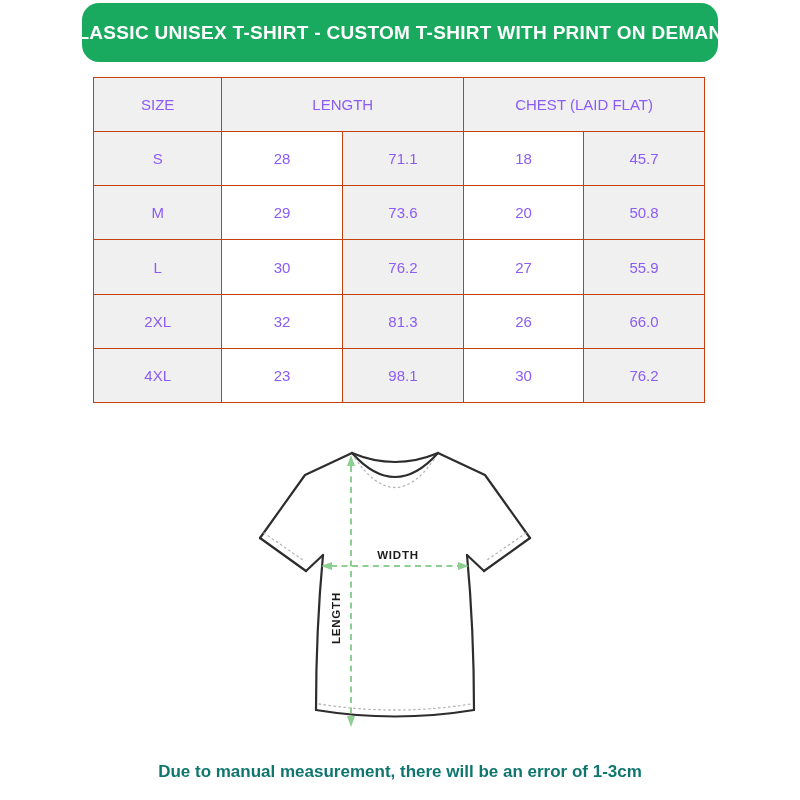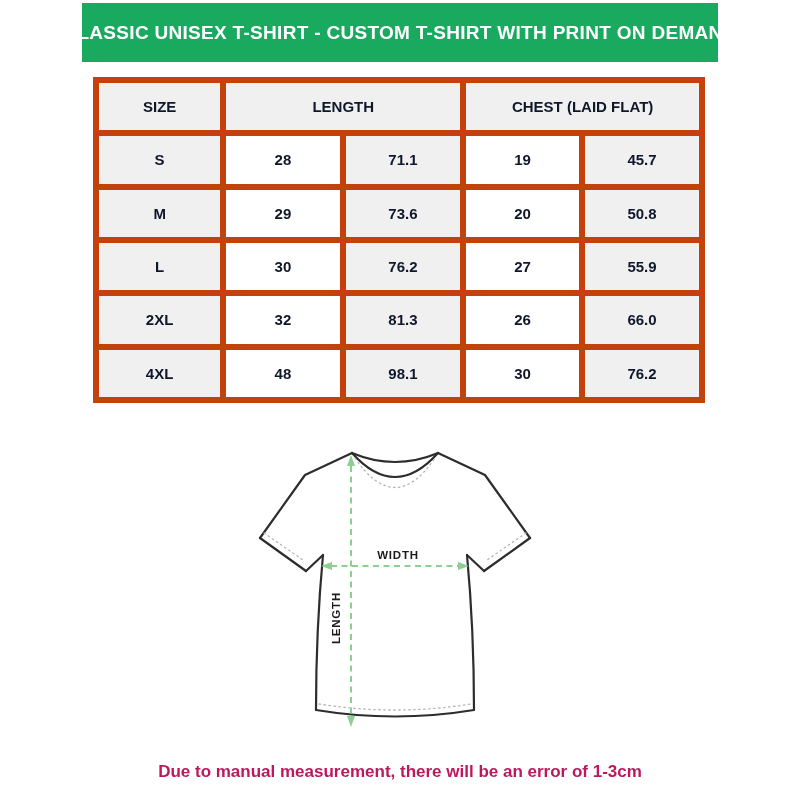--- a/index.html
+++ b/index.html
@@ -12,40 +12,40 @@
   }
   .banner-title {
     color:#ffffff; font-size:19px; font-weight:700; letter-spacing:.3px; white-space:nowrap;
   }
 
   .table-wrap { position:absolute; left:93px; top:77px; width:612px; }
   table.size-chart {
     width:612px; height:326px; border-collapse:collapse; table-layout:fixed;
   }
   table.size-chart td {
-    border:6px solid #c2410c; text-align:center; vertical-align:middle;
-    font-size:15px; font-weight:700; color:#0f172a; height:34px; padding:0;
+    border:1px solid #c2410c; text-align:center; vertical-align:middle;
+    font-size:15px; font-weight:400; color:#8b5cf6; height:34px; padding:0;
   }
   td.col-gray { background:#f0f0f0; }
   td.col-white { background:#ffffff; }
   tr.head td { background:#f0f0f0; }
 
   .diagram { position:absolute; left:248px; top:438px; width:300px; height:302px; }
 
   .note {
     position:absolute; left:0; top:762px; width:800px; text-align:center;
     font-size:17px; font-weight:700;
   }
 </style>
 </head>
 <body>
 
 <div class="page">
 
-  <div class="banner" style="background: rgb(26, 170, 95);">
+  <div class="banner" style="background: rgb(26, 170, 95); border-radius: 17px;">
     <span class="banner-title" style="color: rgb(255, 255, 255);">CLASSIC UNISEX T-SHIRT - CUSTOM T-SHIRT WITH PRINT ON DEMAND</span>
   </div>
 
   <div class="table-wrap">
     <table class="size-chart">
       <colgroup>
         <col style="width:21%">
           <col style="width:19.7%">
           <col style="width:19.9%">
           <col style="width:19.6%">
@@ -54,21 +54,21 @@
       <tbody>
         <tr class="head">
           <td>SIZE</td>
           <td colspan="2">LENGTH</td>
           <td colspan="2">CHEST (LAID FLAT)</td>
         </tr>
       <tr>
             <td class="col-gray">S</td>
             <td class="col-white">28</td>
             <td class="col-gray">71.1</td>
-            <td class="col-white">19</td>
+            <td class="col-white">18</td>
             <td class="col-gray">45.7</td>
           </tr>
           <tr>
             <td class="col-gray">M</td>
             <td class="col-white">29</td>
             <td class="col-gray">73.6</td>
             <td class="col-white">20</td>
             <td class="col-gray">50.8</td>
           </tr>
           <tr>
@@ -80,21 +80,21 @@
           </tr>
           <tr>
             <td class="col-gray">2XL</td>
             <td class="col-white">32</td>
             <td class="col-gray">81.3</td>
             <td class="col-white">26</td>
             <td class="col-gray">66.0</td>
           </tr>
           <tr>
             <td class="col-gray">4XL</td>
-            <td class="col-white">48</td>
+            <td class="col-white">23</td>
             <td class="col-gray">98.1</td>
             <td class="col-white">30</td>
             <td class="col-gray">76.2</td>
           </tr>
         </tbody>
     </table>
   </div>
 
   <svg class="diagram" viewBox="0 0 300 302" width="300" height="302" xmlns="http://www.w3.org/2000/svg">
 
@@ -129,15 +129,15 @@
     <g>
       <line x1="83" y1="128" x2="211" y2="128" stroke="#8ccf90" stroke-width="2" stroke-dasharray="6,4.5"></line>
       <path d="M73,128 L84,124 L84,132 Z" fill="#8ccf90"></path>
       <path d="M221,128 L210,124 L210,132 Z" fill="#8ccf90"></path>
     </g>
 
     <text x="150" y="121" text-anchor="middle" font-size="11.5" font-weight="bold" fill="#1c1c1c" letter-spacing="0.8" font-family="Liberation Sans, sans-serif">WIDTH</text>
     <text x="88" y="184" transform="rotate(-90 88 180)" text-anchor="middle" font-size="11.5" font-weight="bold" fill="#1c1c1c" letter-spacing="0.8" font-family="Liberation Sans, sans-serif">LENGTH</text>
   </svg>
 
-  <div class="note" style="color: #be185d;">Due to manual measurement, there will be an error of 1-3cm</div>
+  <div class="note" style="color: #0f766e;">Due to manual measurement, there will be an error of 1-3cm</div>
 
 </div>
 
 </body></html>

